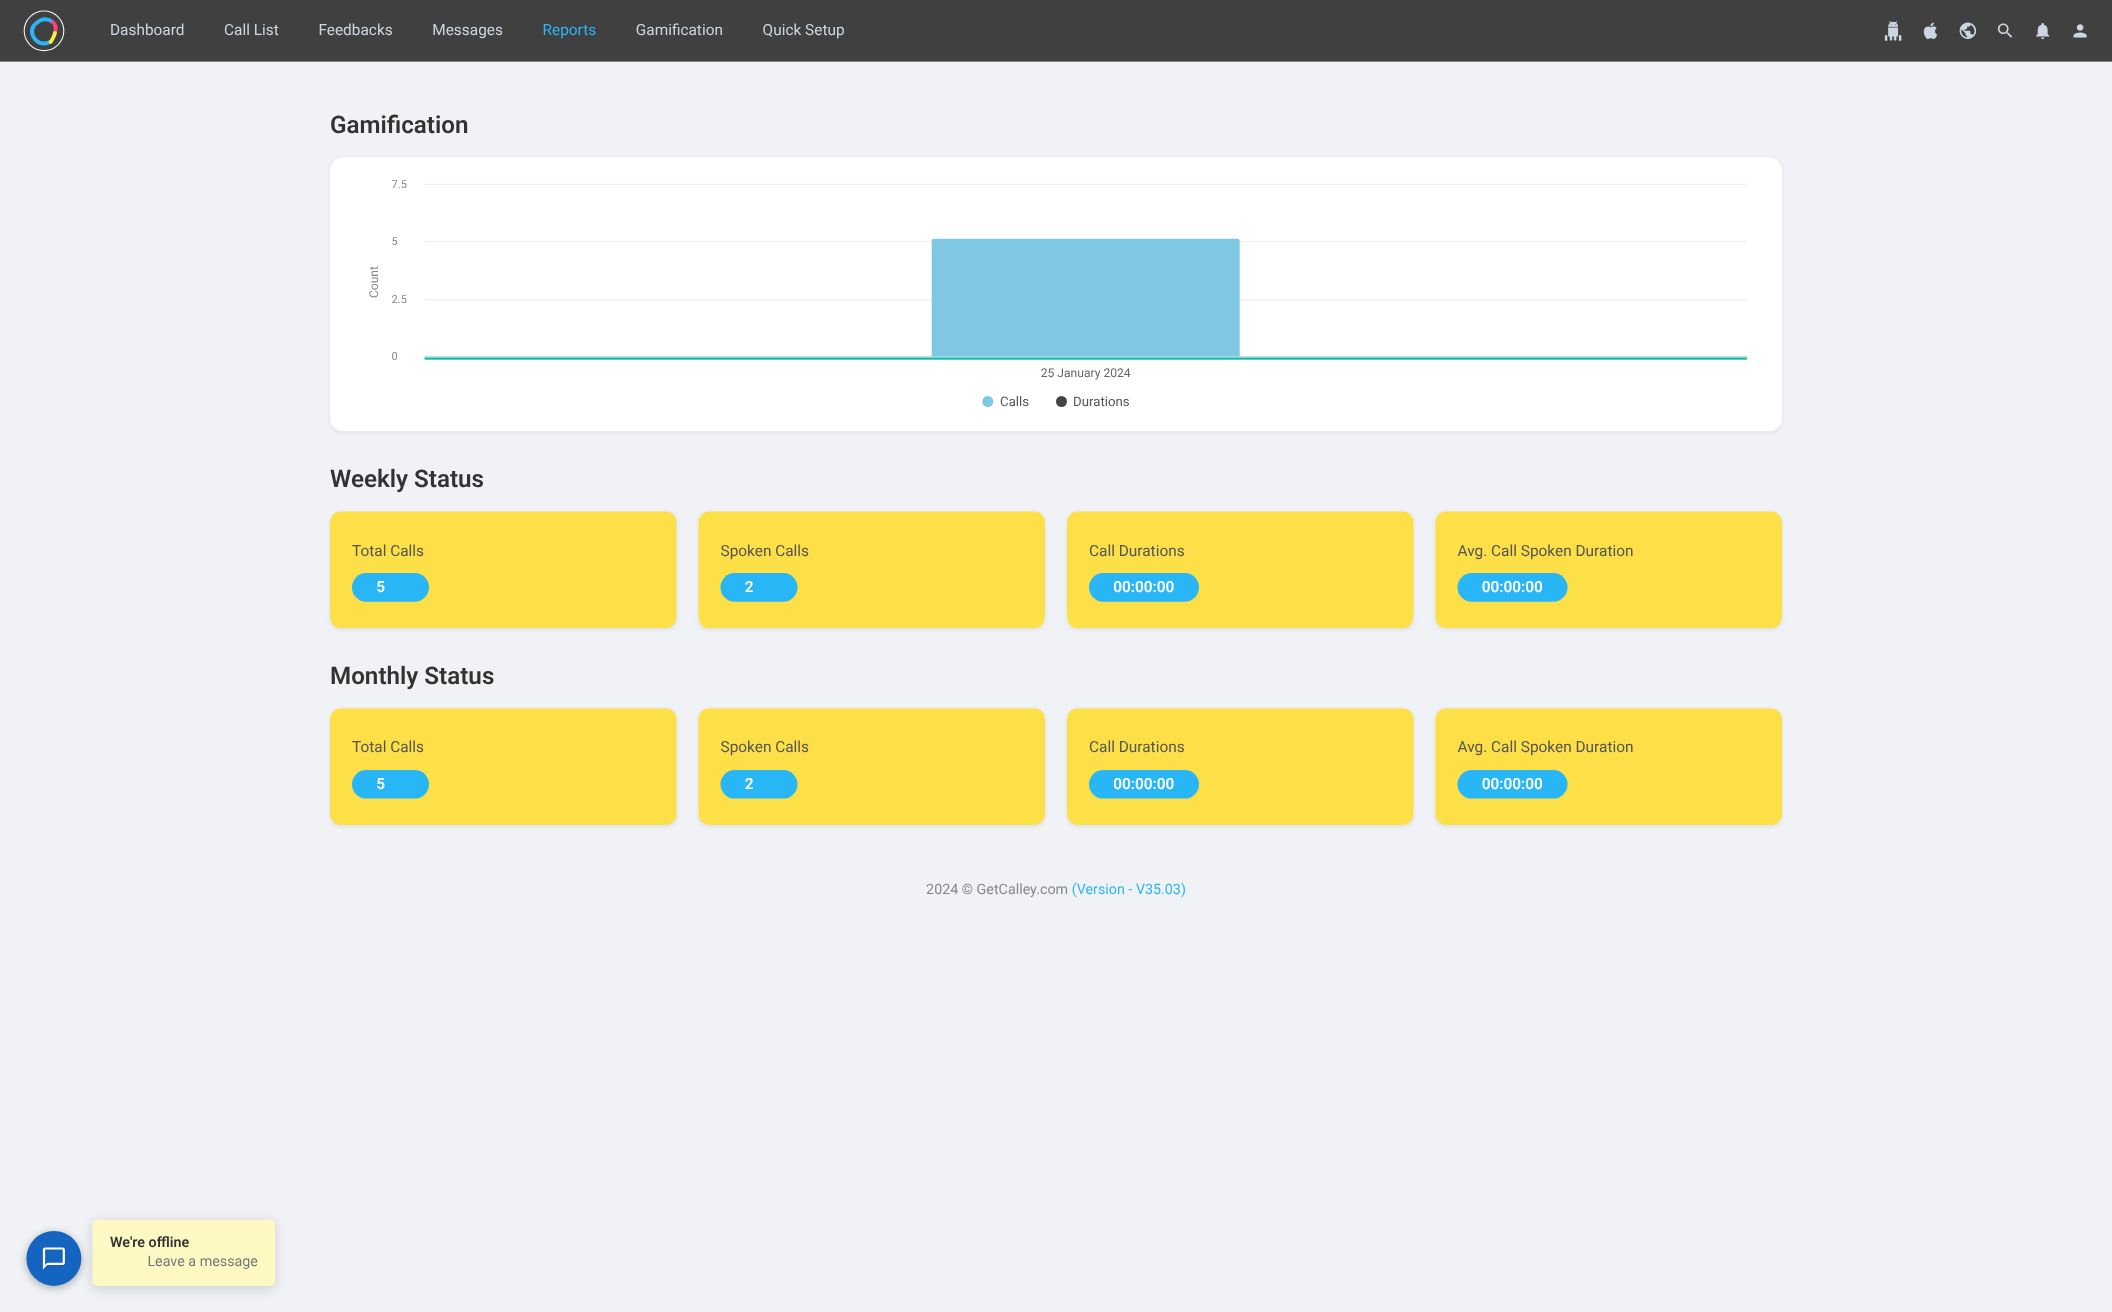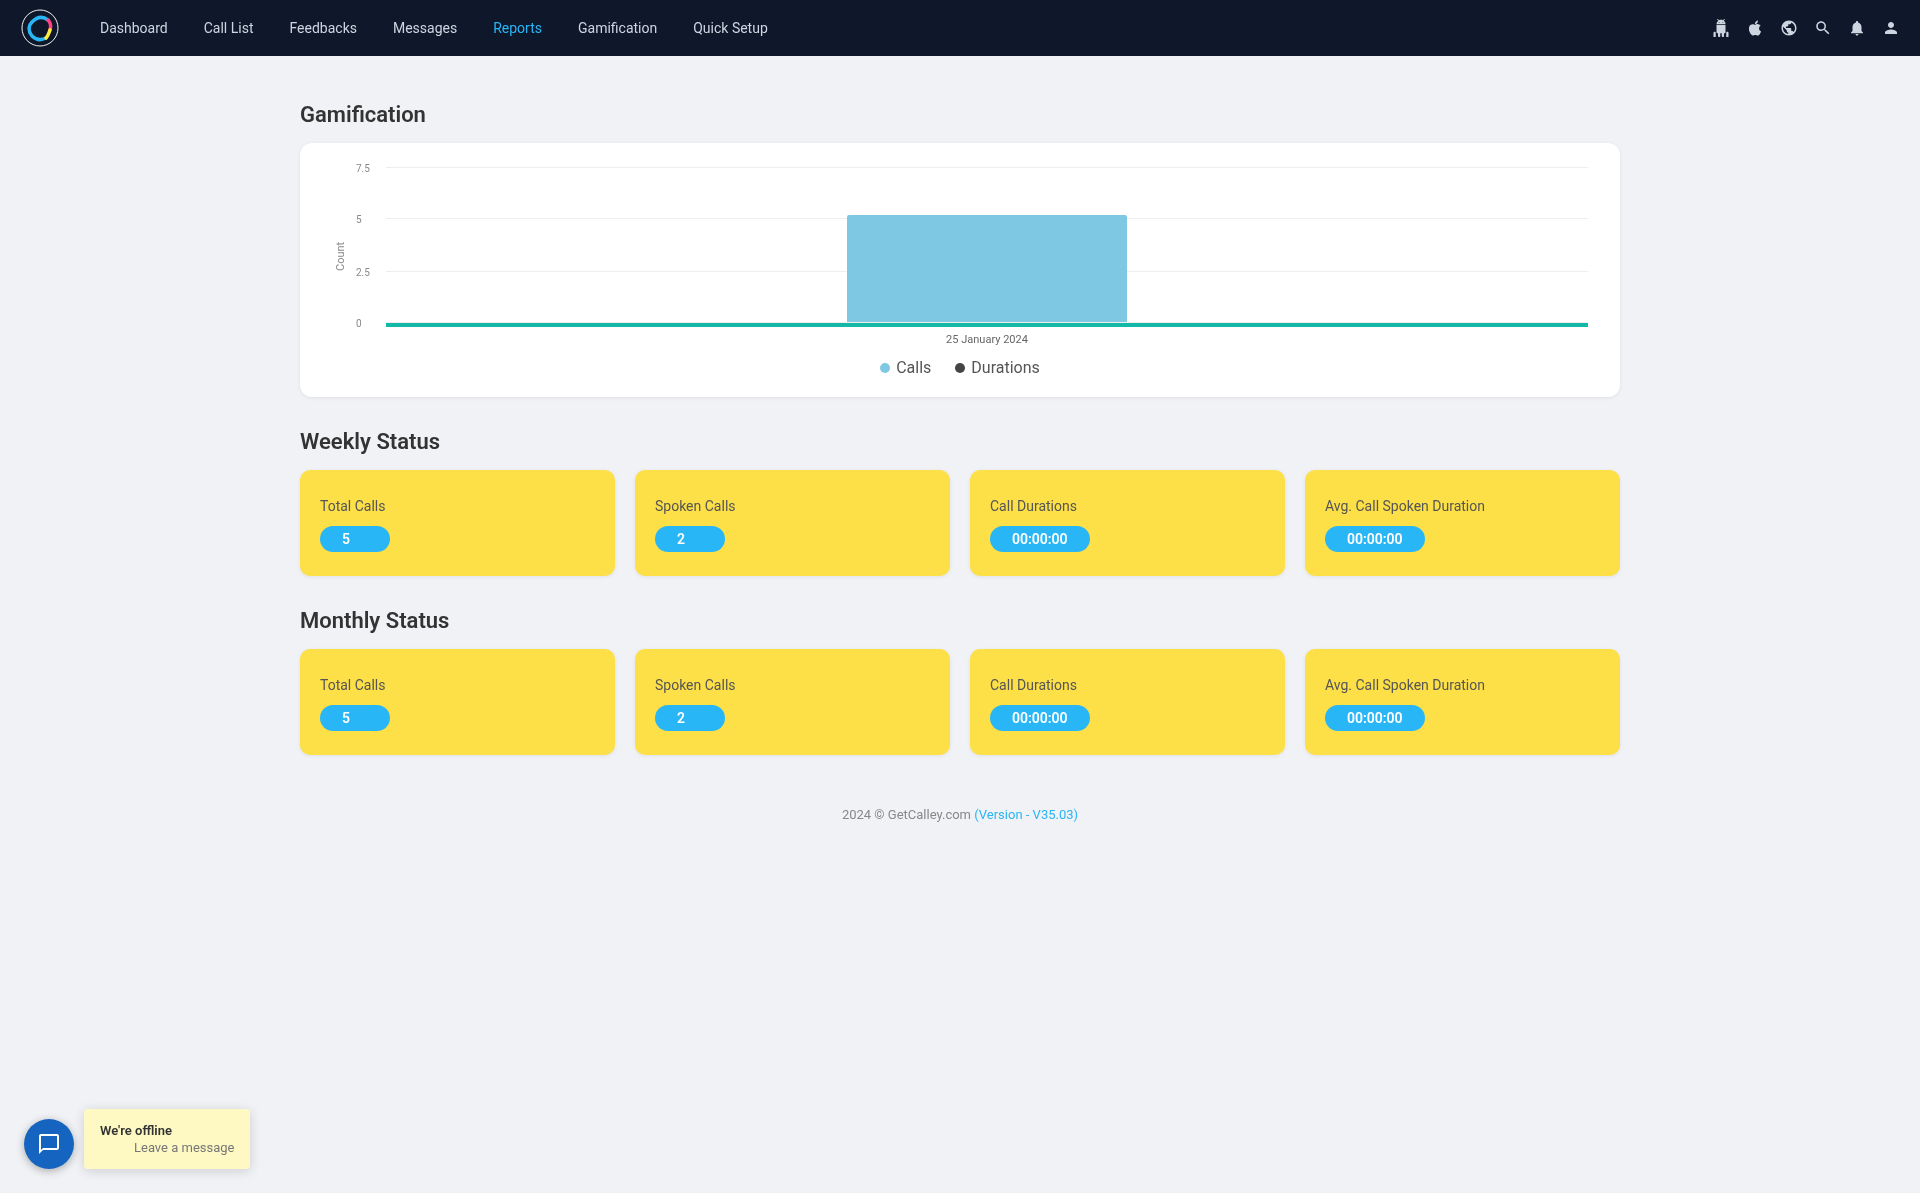--- a/index.html
+++ b/index.html
@@ -1,20 +1,20 @@
 <!DOCTYPE html>
 <html><head>
   <meta charset="utf-8">
   <style>
     * { box-sizing: border-box; margin: 0; padding: 0; }
     body { font-family: -apple-system, BlinkMacSystemFont, 'Segoe UI', Roboto, sans-serif; background: #f0f2f5; min-height: 1193px; }
 
     
     .navbar {
-      background: #0f172a;
+      background: #404040;
       height: 56px;
       display: flex;
       align-items: center;
       padding: 0 20px;
       gap: 0;
     }
     .navbar-logo {
       display: flex;
       align-items: center;
       margin-right: 24px;
@@ -93,21 +93,21 @@
       font-size: 11px;
       color: #888;
       display: flex;
       align-items: center;
       justify-content: center;
       min-width: 16px;
     }
     .chart-grid {
       position: relative;
       height: 160px;
-      border-bottom: 5px solid #14b8a6;
+      border-bottom: 3px solid #14b8a6;
     }
     .grid-line {
       position: absolute;
       left: 0; right: 0;
       border-top: 1px solid #eee;
     }
     .grid-label {
       position: absolute;
       left: -30px;
       font-size: 10px;
@@ -144,21 +144,21 @@
     .chart-legend {
       display: flex;
       justify-content: center;
       gap: 24px;
       margin-top: 12px;
     }
     .legend-item {
       display: flex;
       align-items: center;
       gap: 6px;
-      font-size: 16px;
+      font-size: 12px;
       color: #555;
     }
     .legend-dot {
       width: 10px;
       height: 10px;
       border-radius: 50%;
     }
 
     
     .stats-grid {

